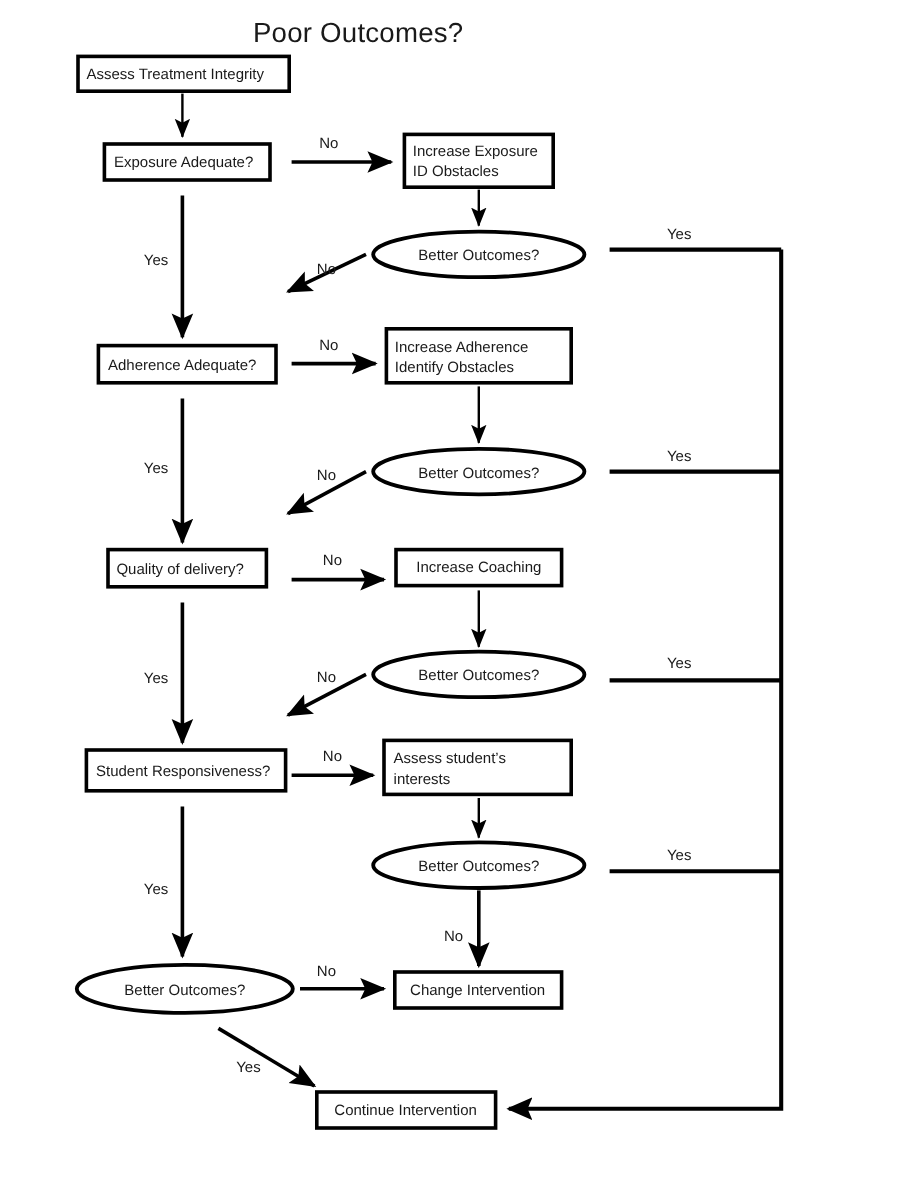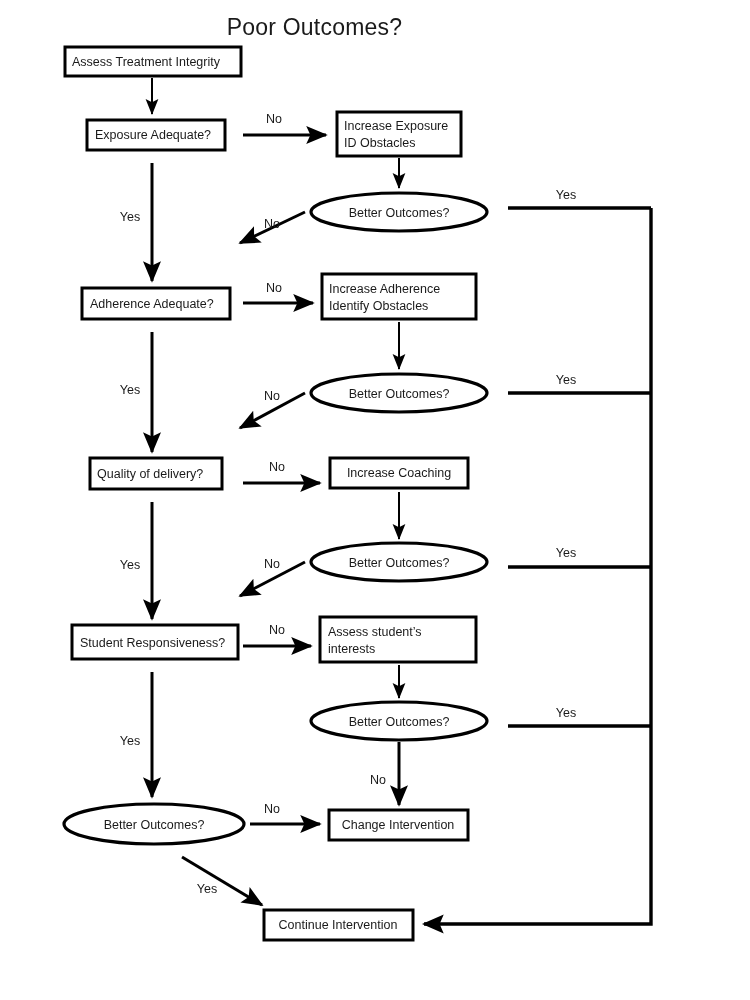--- a/index.html
+++ b/index.html
@@ -60,21 +60,21 @@
   }
   .edge-label {
     font-family: "Liberation Sans", sans-serif;
     font-size: 12.5px;
     fill: #1a1a1a;
     text-anchor: middle;
   }
   .chart-title {
     position: absolute;
     top: 14px;
-    left: 16px;
+    left: 0;
     width: 597px;
     text-align: center;
     font-family: "Liberation Sans", sans-serif;
     font-size: 23px;
     color: #1a1a1a;
     letter-spacing: 0.2px;
   }
 </style>
 </head>
 <body>

